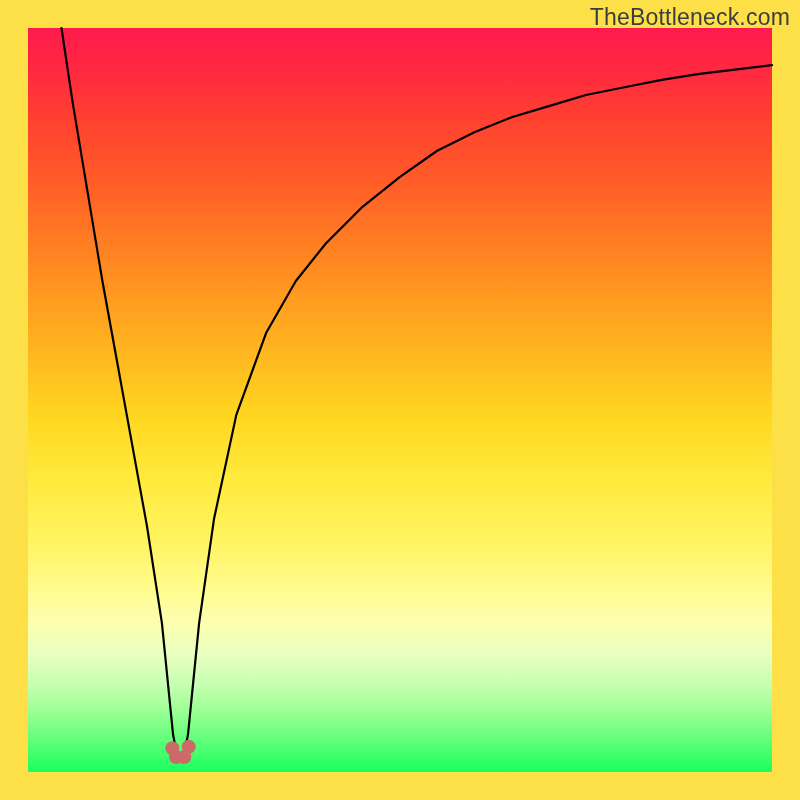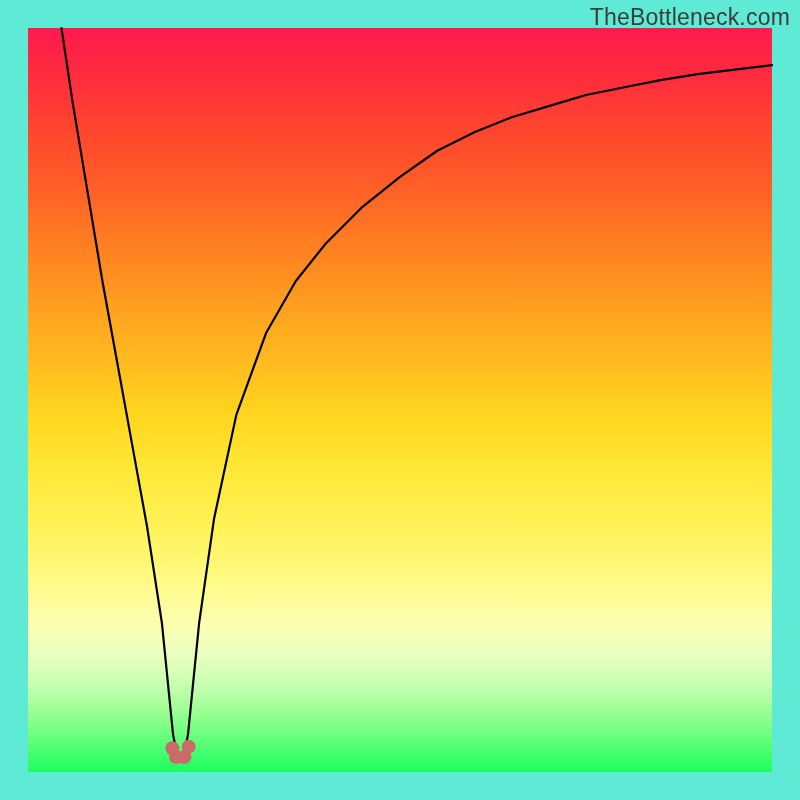--- a/index.html
+++ b/index.html
@@ -2,21 +2,21 @@
 <html><head>
 <meta charset="utf-8">
 <style>
   * { margin: 0; padding: 0; box-sizing: border-box; }
   html, body { width: 800px; height: 800px; overflow: hidden; }
   body { background: #000; font-family: Arial, Helvetica, sans-serif; }
 
   .frame {
     position: absolute;
     inset: 0;
-    background: #5eead4;
+    background: #fde047;
   }
 
   .plot-area {
     position: absolute;
     left: 28px;
     top: 28px;
     width: 744px;
     height: 744px;
     background: linear-gradient(to bottom,
       #ff1a4d 0%,

